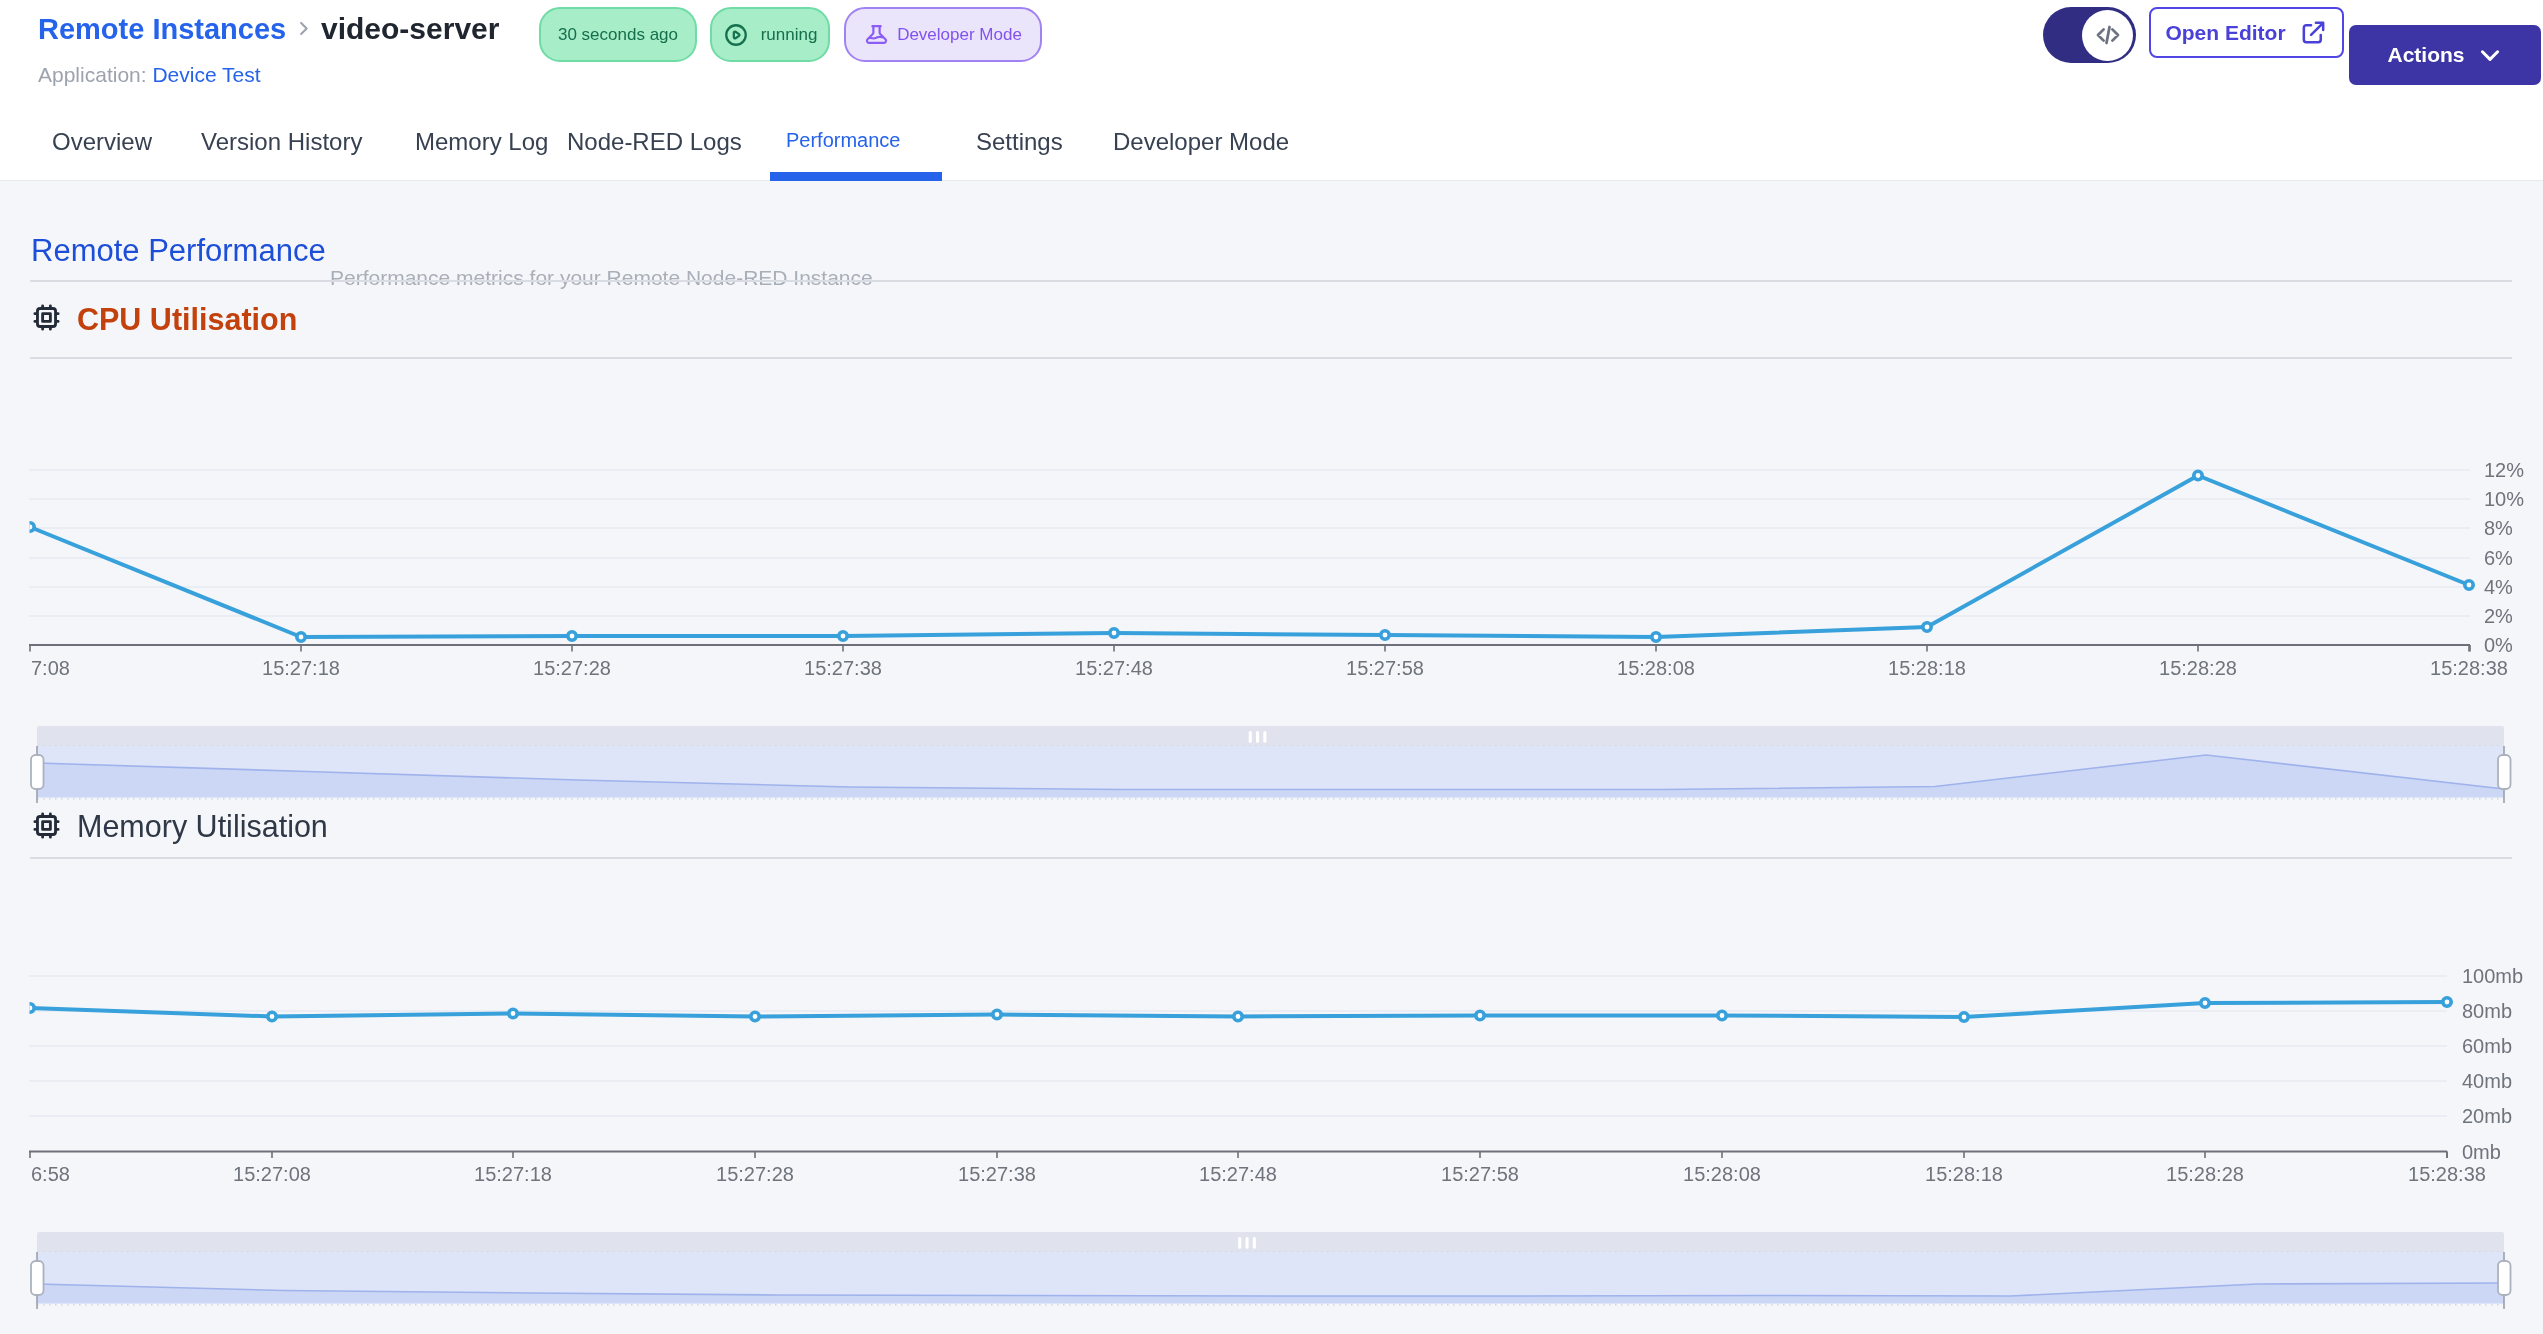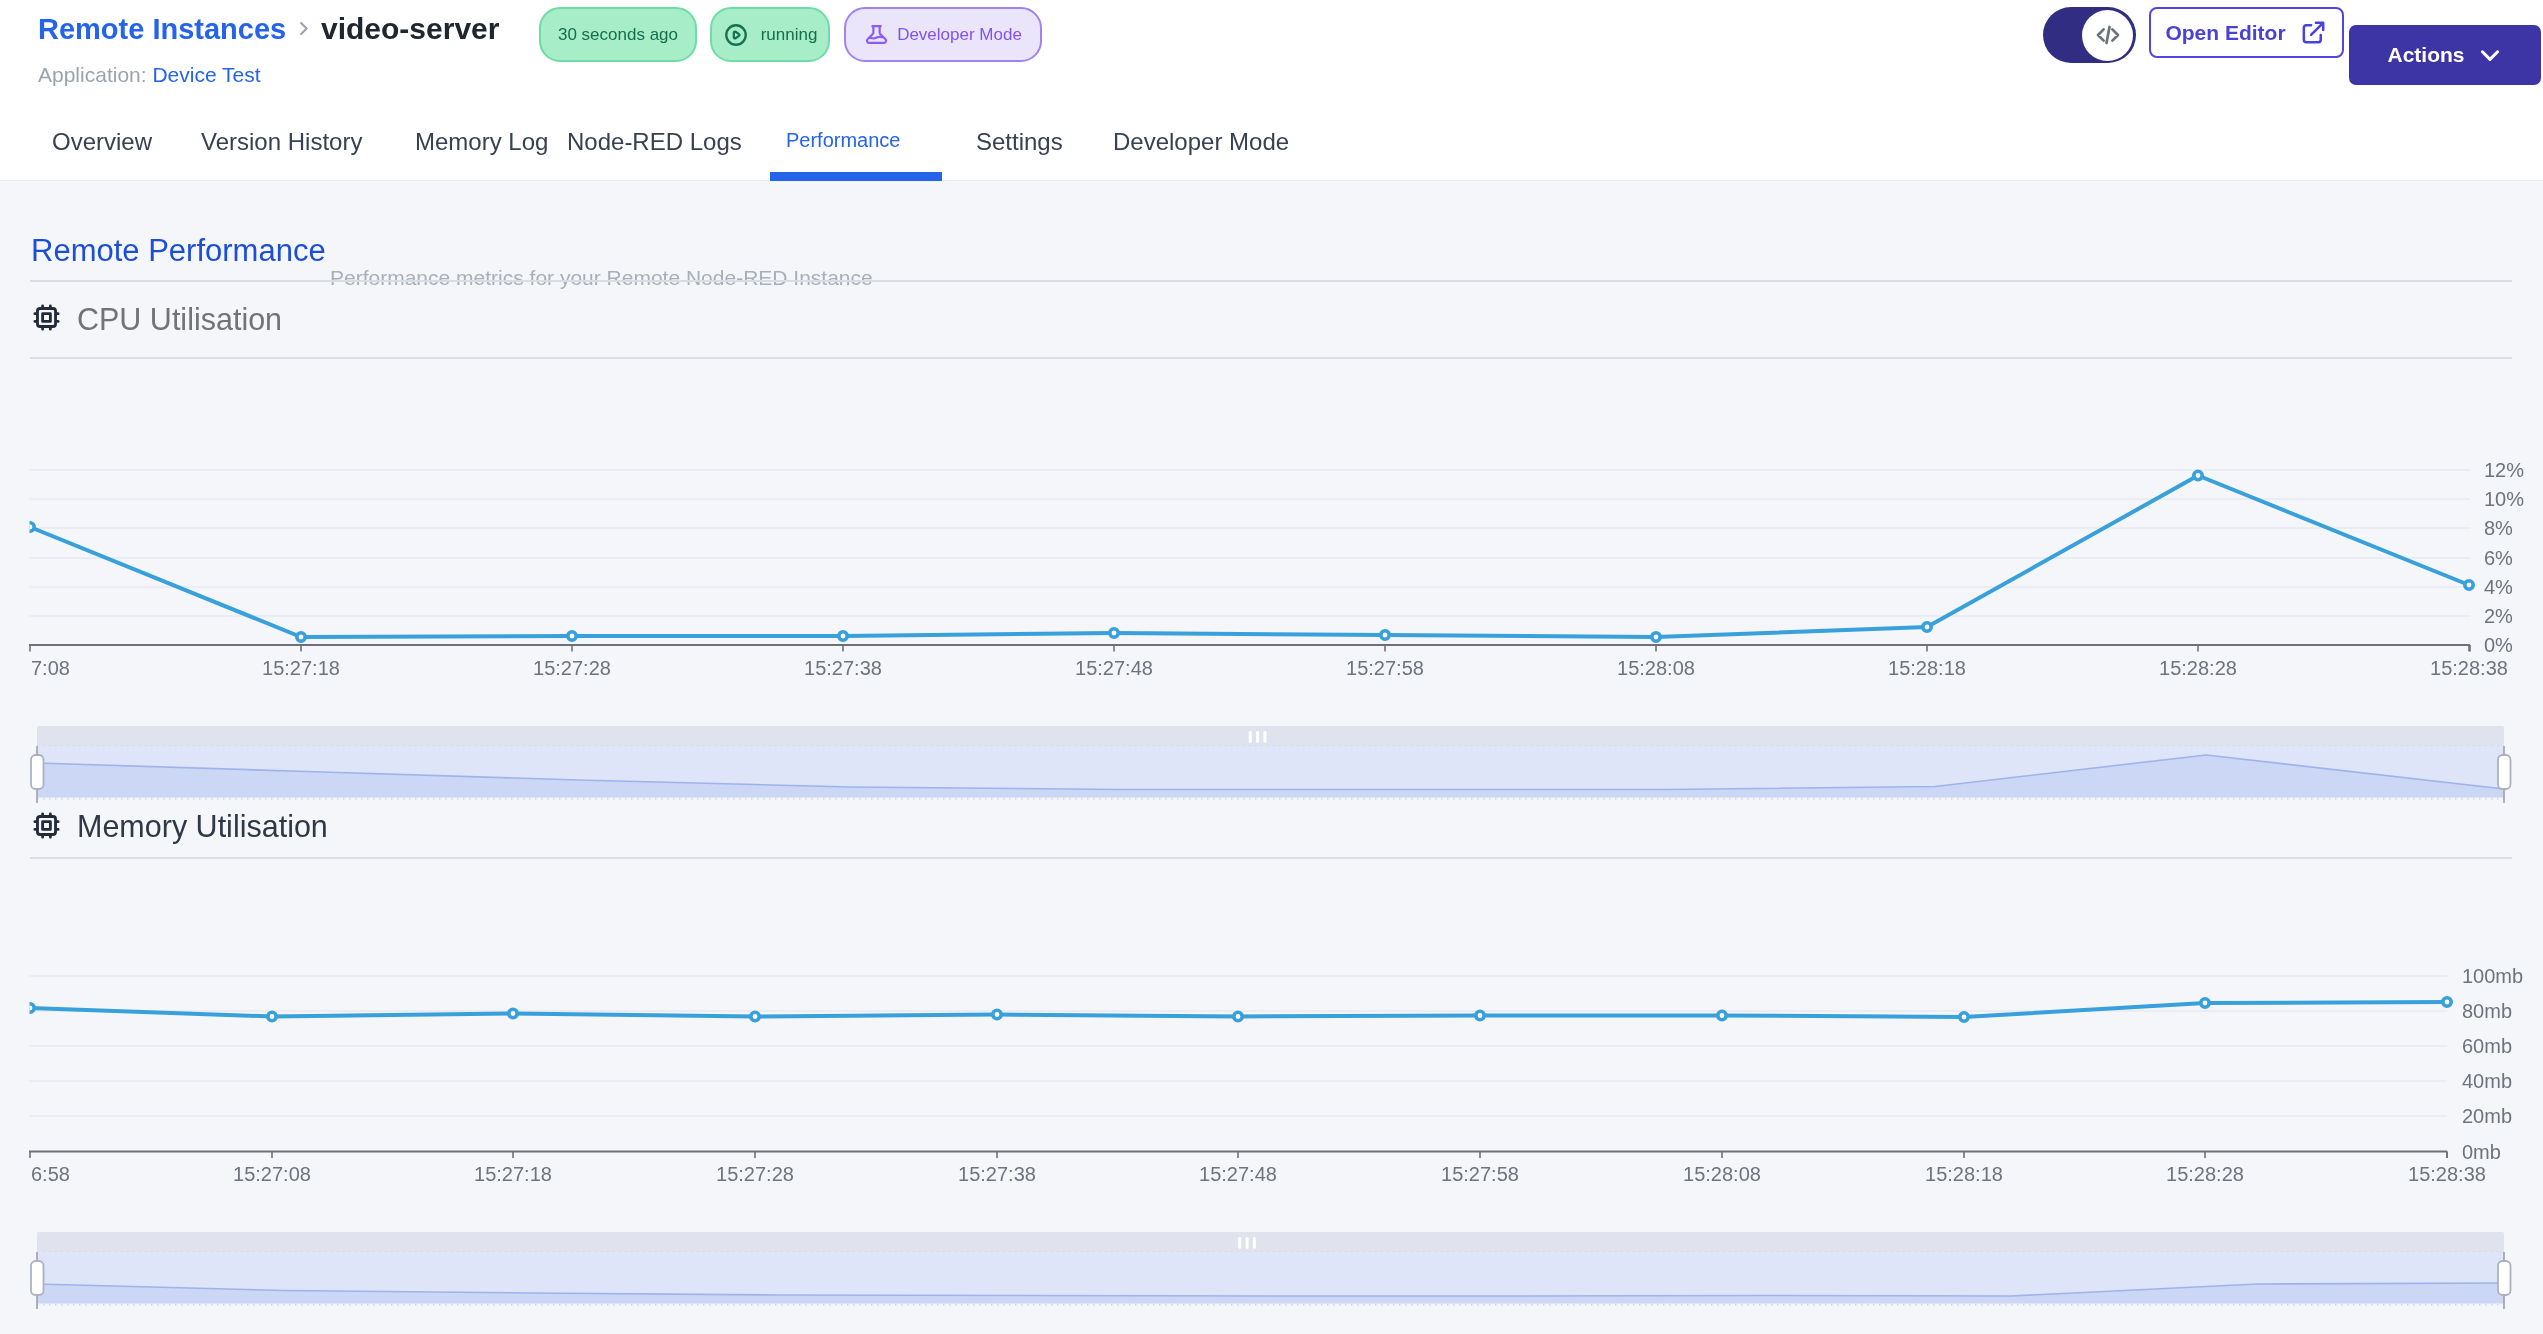--- a/index.html
+++ b/index.html
@@ -55,21 +55,21 @@
 <div class="abs" style="left:1113px;top:130px;line-height:1;font-size:24px;color:#374151;">Developer Mode</div>
 <div class="abs" style="left:770px;top:172px;width:172px;height:9px;background:#2563eb;"></div>
 
 <div class="abs" style="left:31px;top:235px;line-height:1;font-size:31px;font-weight:500;color:#1d4ed8;">Remote Performance</div>
 <div class="abs" style="left:330px;top:244px;line-height:1;font-size:21px;color:#a9afb9;margin-top:23px;">Performance metrics for your Remote Node-RED Instance</div>
 <div class="abs" style="left:30px;top:280px;width:2482px;height:2px;background:#d9dce2;"></div>
 
 <svg style="position:absolute;left:31px;top:302px" width="31" height="31" viewBox="0 0 24 24" fill="none" stroke="#242b38" stroke-width="2.2" stroke-linecap="round" stroke-linejoin="round">
     <path d="M9 3v2m6-2v2M9 19v2m6-2v2M5 9H3m2 6H3m18-6h-2m2 6h-2M7 19h10a2 2 0 002-2V7a2 2 0 00-2-2H7a2 2 0 00-2 2v10a2 2 0 002 2zM9 9h6v6H9V9z"></path>
   </svg>
-<div class="abs" style="left:77px;top:304px;line-height:1;font-size:30.5px;font-weight:400;color:#737373;">CPU Utilisation</div>
+<div class="abs" style="left:77px;top:304px;line-height:1;font-size:30.5px;font-weight:700;color:#c2410c;">CPU Utilisation</div>
 <div class="abs" style="left:30px;top:357px;width:2482px;height:2px;background:#d9dce2;"></div>
 
 <svg style="position:absolute;left:31px;top:810px" width="31" height="31" viewBox="0 0 24 24" fill="none" stroke="#242b38" stroke-width="2.2" stroke-linecap="round" stroke-linejoin="round">
     <path d="M9 3v2m6-2v2M9 19v2m6-2v2M5 9H3m2 6H3m18-6h-2m2 6h-2M7 19h10a2 2 0 002-2V7a2 2 0 00-2-2H7a2 2 0 00-2 2v10a2 2 0 002 2zM9 9h6v6H9V9z"></path>
   </svg>
 <div class="abs" style="left:77px;top:811px;line-height:1;font-size:30.5px;font-weight:500;color:#2e3847;">Memory Utilisation</div>
 <div class="abs" style="left:30px;top:857px;width:2482px;height:2px;background:#d9dce2;"></div>
 
 <svg width="2543" height="1334" viewBox="0 0 2543 1334" style="position:absolute;left:0;top:0;font-family:'Liberation Sans',sans-serif;">
     <defs>

